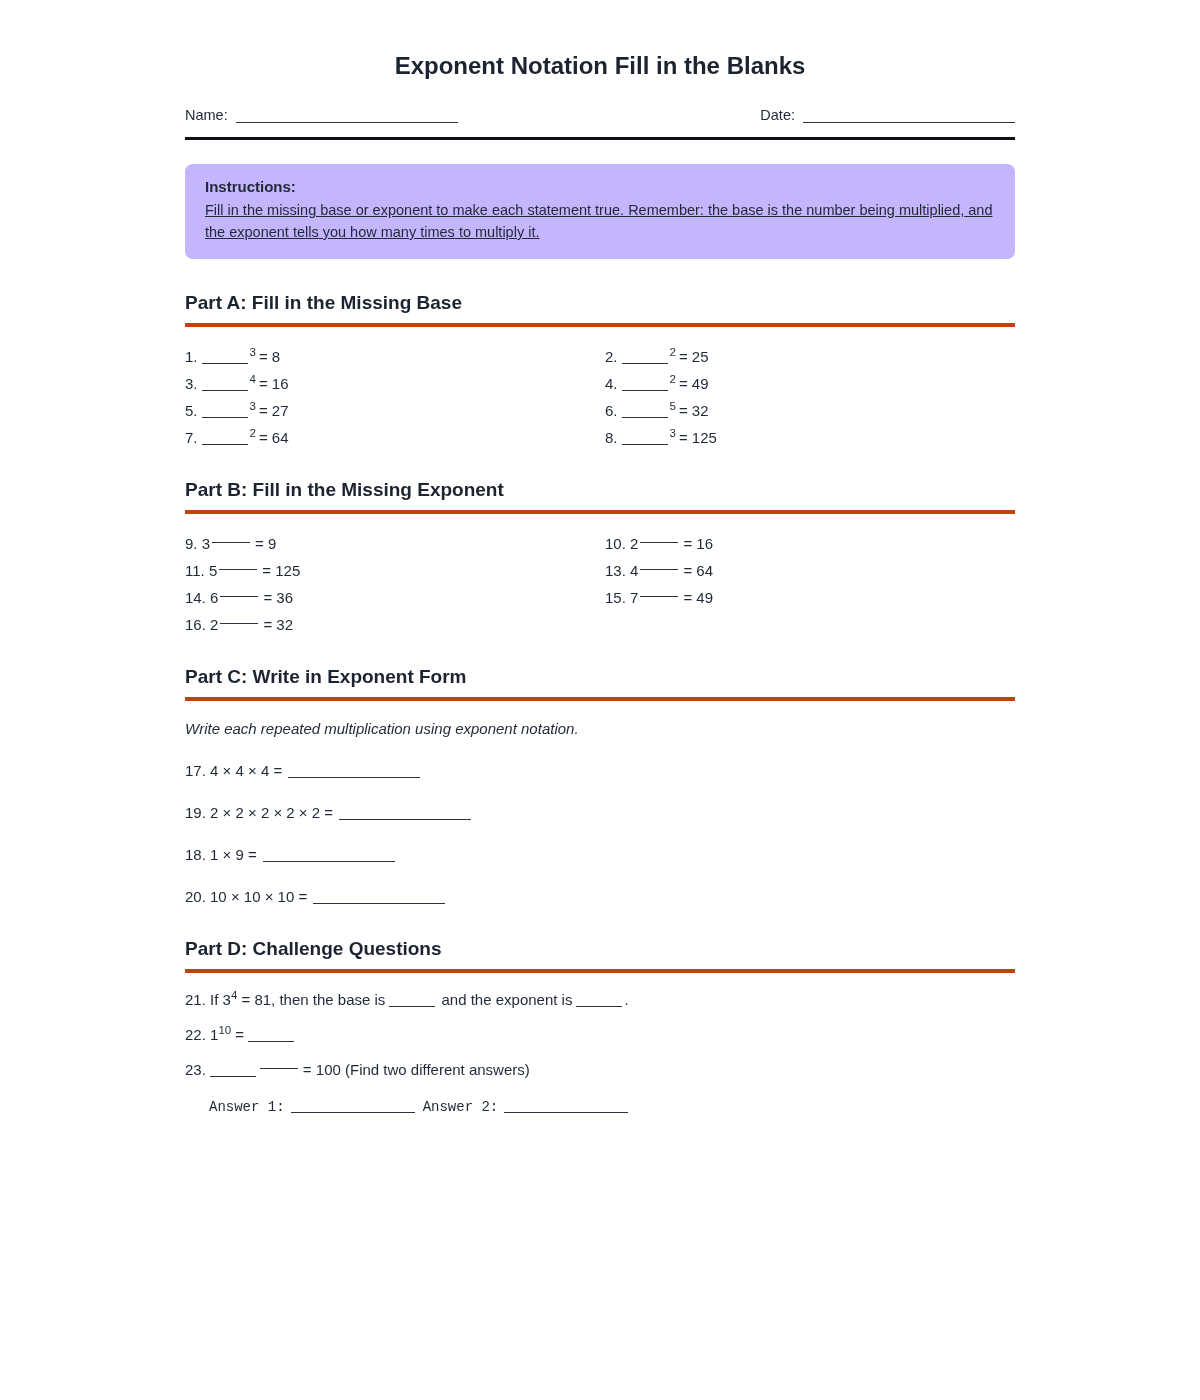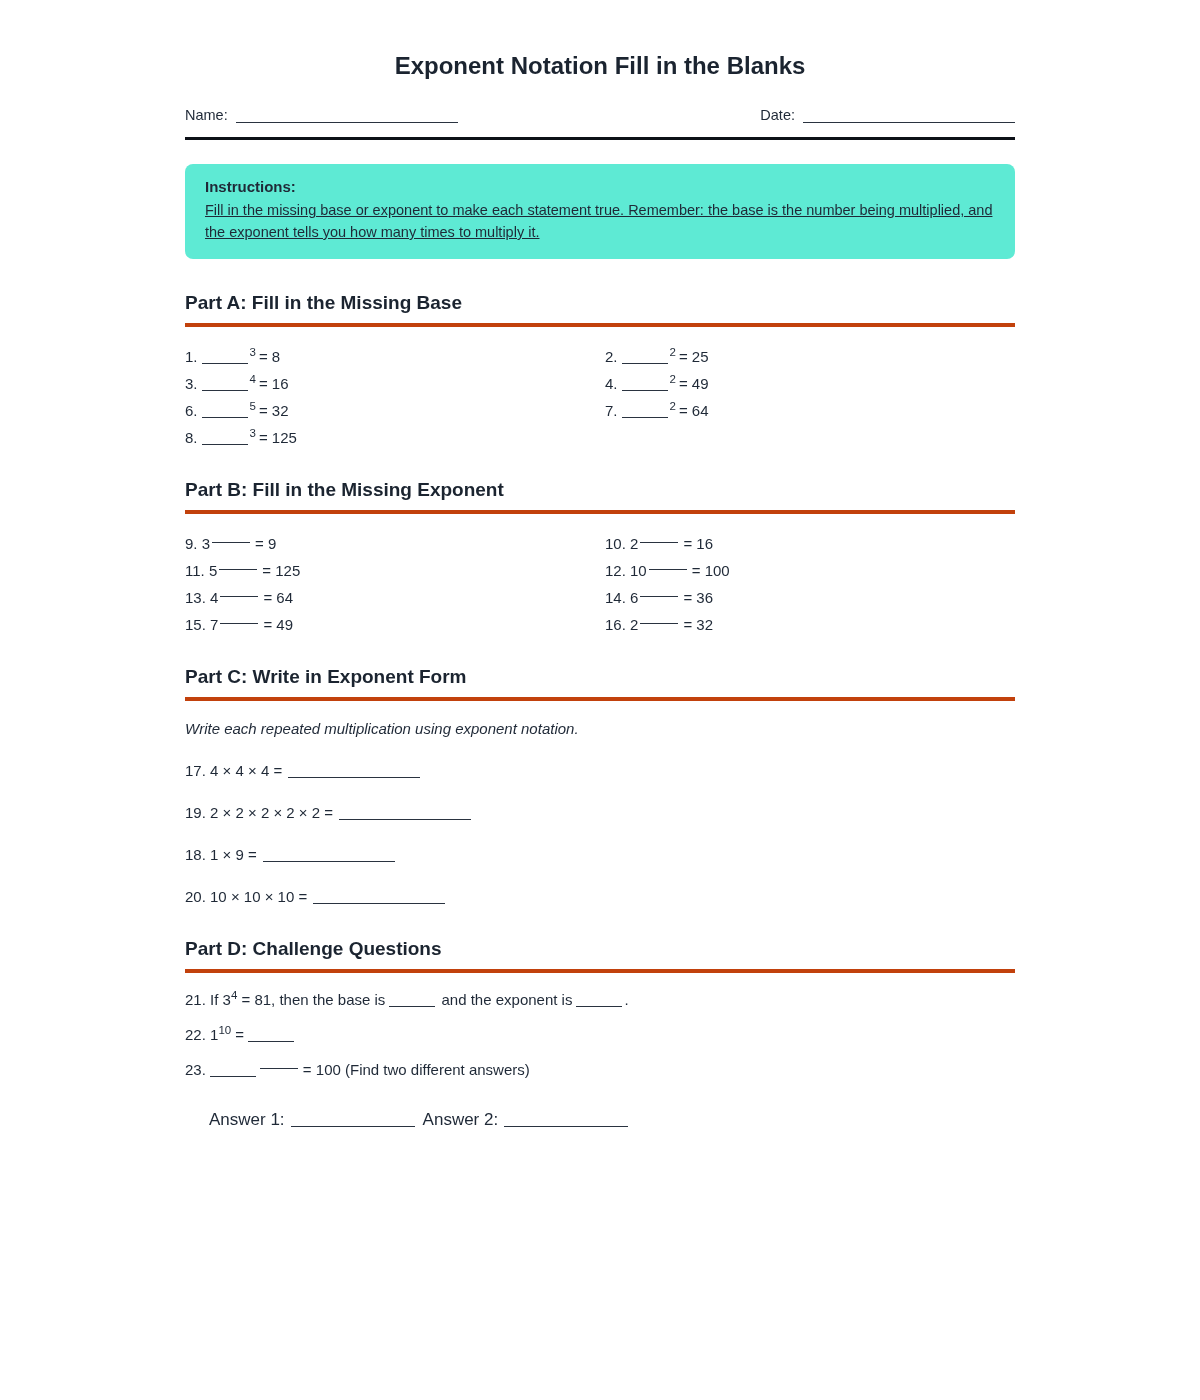--- a/index.html
+++ b/index.html
@@ -43,21 +43,21 @@
   }
   .name-line { width: 222px; }
   .date-line { width: 212px; }
   .thick-rule {
     border: none;
     border-top: 3px solid #0d1117;
     margin: 14px 0 0 0;
   }
   .instructions {
     margin-top: 24px;
-    background: #5eead4;
+    background: #c4b5fd;
     border-radius: 8px;
     padding: 14px 20px 15px 20px;
   }
   .instructions-heading {
     font-size: 15px;
     font-weight: bold;
     margin: 0 0 5px 0;
   }
   .instructions-body {
     font-size: 14.5px;
@@ -111,23 +111,24 @@
   .note {
     margin: 19px 0 0 0;
     font-size: 15px;
     font-style: italic;
   }
   .list { margin-top: 3px; font-size: 15px; }
   .list .item { margin-top: 25px; }
   .d-list { margin-top: 6px; font-size: 15px; }
   .d-list .item { margin-top: 18px; }
   .answers-row {
-    margin-top: 32px;
+    margin-top: 21px;
     padding-left: 24px;
-    font-size: 17px;
+    font-size: 14px;
+    font-family: Liberation Mono, monospace;
   }
   .answer2-label { margin-left: 6px; }
 </style>
 </head>
 <body>
 
 <div class="sheet">
 
   <h1 class="title">Exponent Notation Fill in the Blanks</h1>
 
@@ -143,33 +144,33 @@
     <p class="instructions-body">Fill in the missing base or exponent to make each statement true. Remember: the base is the number being multiplied, and the exponent tells you how many times to multiply it.</p>
   </div>
 
   <div class="part">
     <h2 class="part-heading">Part A: Fill in the Missing Base</h2>
     <div class="grid-2col">
       <div class="item"><span>1.</span><span class="blank blank-base"></span><sup>3</sup><span class="res">= 8</span></div>
       <div class="item"><span>2.</span><span class="blank blank-base"></span><sup>2</sup><span class="res">= 25</span></div>
       <div class="item"><span>3.</span><span class="blank blank-base"></span><sup>4</sup><span class="res">= 16</span></div>
       <div class="item"><span>4.</span><span class="blank blank-base"></span><sup>2</sup><span class="res">= 49</span></div>
+      <div class="item"><span>5.</span><span class="blank blank-base"></span><sup>3</sup><span class="res">= 27</span></div>
       <div class="item"><span>6.</span><span class="blank blank-base"></span><sup>5</sup><span class="res">= 32</span></div>
       <div class="item"><span>7.</span><span class="blank blank-base"></span><sup>2</sup><span class="res">= 64</span></div>
       <div class="item"><span>8.</span><span class="blank blank-base"></span><sup>3</sup><span class="res">= 125</span></div>
     </div>
   </div>
 
   <div class="part">
     <h2 class="part-heading">Part B: Fill in the Missing Exponent</h2>
     <div class="grid-2col">
       <div class="item"><span>9.</span> <span>3</span><span class="blank-exp"></span><span>= 9</span></div>
       <div class="item"><span>10.</span> <span>2</span><span class="blank-exp"></span><span>= 16</span></div>
       <div class="item"><span>11.</span> <span>5</span><span class="blank-exp"></span><span>= 125</span></div>
-      <div class="item"><span>12.</span> <span>10</span><span class="blank-exp"></span><span>= 100</span></div>
       <div class="item"><span>13.</span> <span>4</span><span class="blank-exp"></span><span>= 64</span></div>
       <div class="item"><span>14.</span> <span>6</span><span class="blank-exp"></span><span>= 36</span></div>
       <div class="item"><span>15.</span> <span>7</span><span class="blank-exp"></span><span>= 49</span></div>
       <div class="item"><span>16.</span> <span>2</span><span class="blank-exp"></span><span>= 32</span></div>
     </div>
   </div>
 
   <div class="part">
     <h2 class="part-heading">Part C: Write in Exponent Form</h2>
     <p class="note">Write each repeated multiplication using exponent notation.</p>

